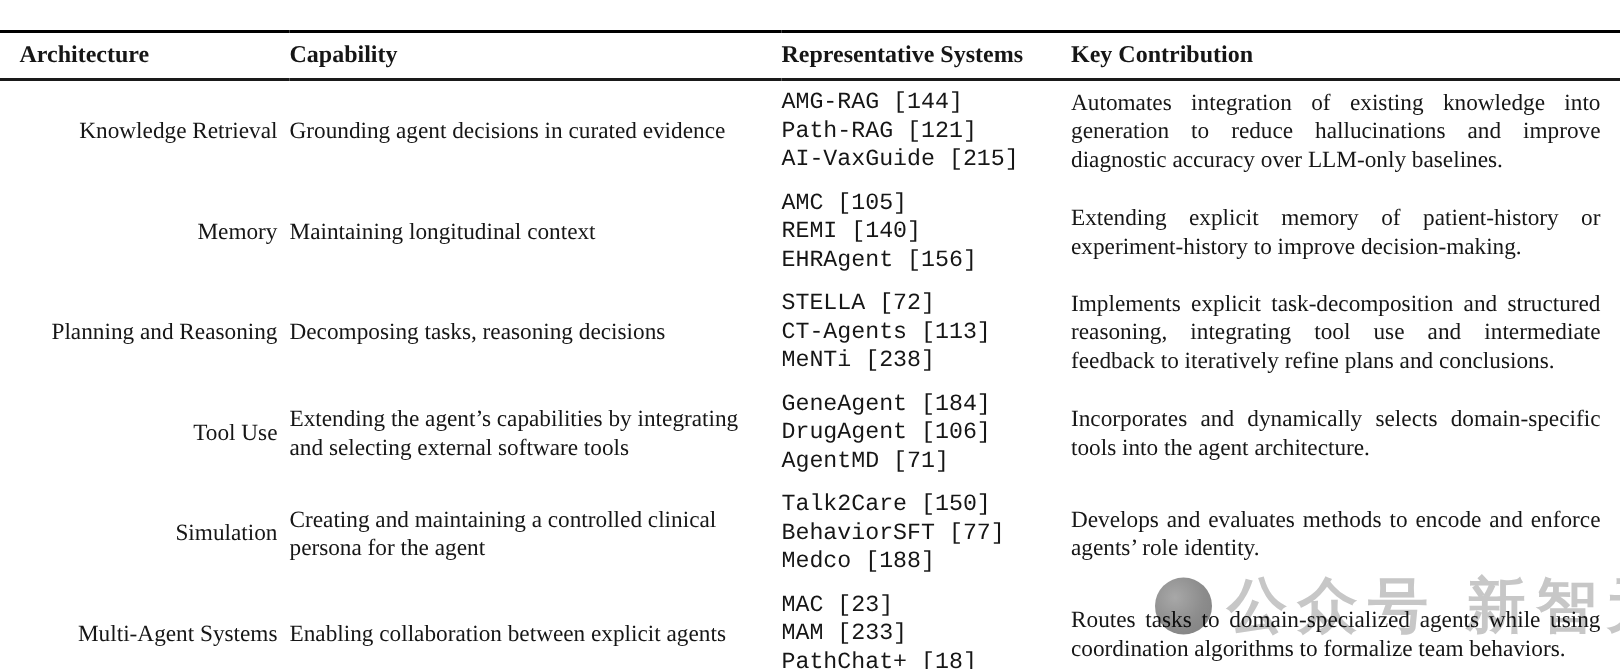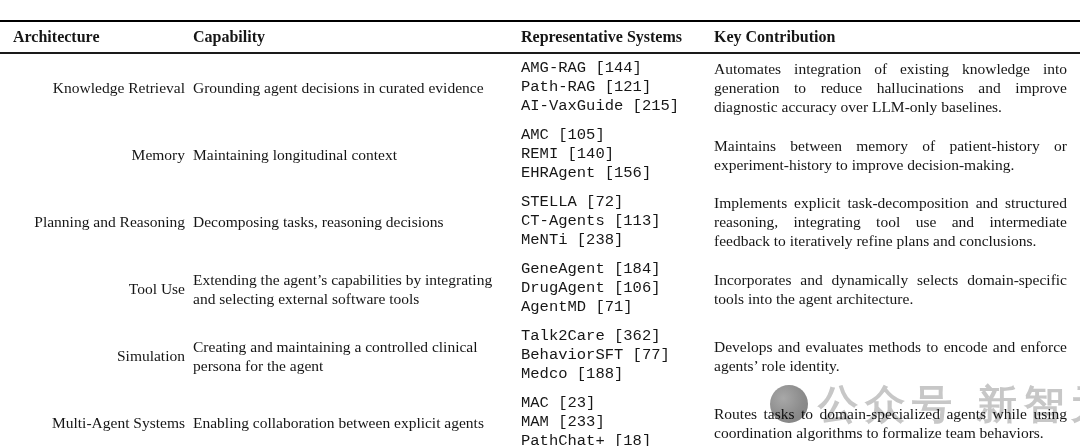--- a/index.html
+++ b/index.html
@@ -110,21 +110,21 @@
         <td class="contrib">Automates integration of existing knowledge into generation to reduce hallucinations and improve diagnostic accuracy over LLM-only baselines.</td>
       </tr>
       <tr>
         <td class="arch">Memory</td>
         <td class="cap">Maintaining longitudinal context</td>
         <td class="sys">
           <div class="sys-line">AMC [105]</div>
           <div class="sys-line">REMI [140]</div>
           <div class="sys-line">EHRAgent [156]</div>
         </td>
-        <td class="contrib">Maintains between memory of patient-history or experiment-history to improve decision-making.</td>
+        <td class="contrib">Extending explicit memory of patient-history or experiment-history to improve decision-making.</td>
       </tr>
       <tr>
         <td class="arch">Planning and Reasoning</td>
         <td class="cap">Decomposing tasks, reasoning decisions</td>
         <td class="sys">
           <div class="sys-line">STELLA [72]</div>
           <div class="sys-line">CT-Agents [113]</div>
           <div class="sys-line">MeNTi [238]</div>
         </td>
         <td class="contrib">Implements explicit task-decomposition and structured reasoning, integrating tool use and intermediate feedback to iteratively refine plans and conclusions.</td>
@@ -136,21 +136,21 @@
           <div class="sys-line">GeneAgent [184]</div>
           <div class="sys-line">DrugAgent [106]</div>
           <div class="sys-line">AgentMD [71]</div>
         </td>
         <td class="contrib">Incorporates and dynamically selects domain-specific tools into the agent architecture.</td>
       </tr>
       <tr>
         <td class="arch">Simulation</td>
         <td class="cap">Creating and maintaining a controlled clinical persona for the agent</td>
         <td class="sys">
-          <div class="sys-line">Talk2Care [362]</div>
+          <div class="sys-line">Talk2Care [150]</div>
           <div class="sys-line">BehaviorSFT [77]</div>
           <div class="sys-line">Medco [188]</div>
         </td>
         <td class="contrib">Develops and evaluates methods to encode and enforce agents’ role identity.</td>
       </tr>
       <tr>
         <td class="arch">Multi-Agent Systems</td>
         <td class="cap">Enabling collaboration between explicit agents</td>
         <td class="sys">
           <div class="sys-line">MAC [23]</div>

